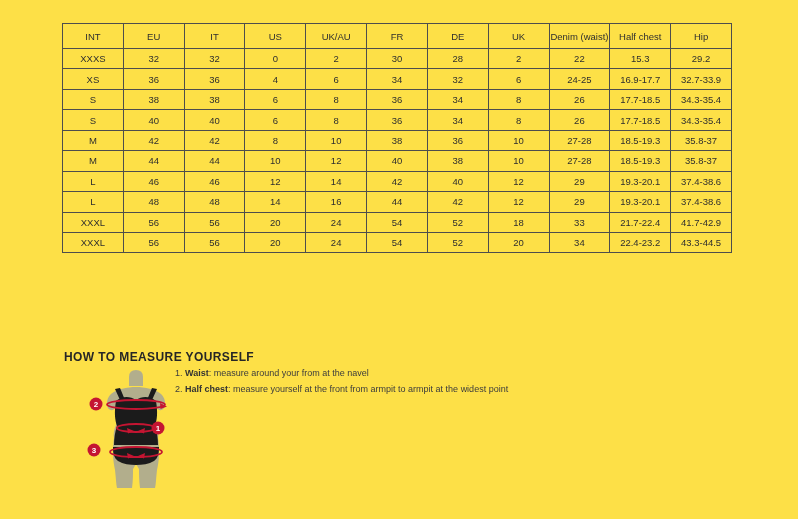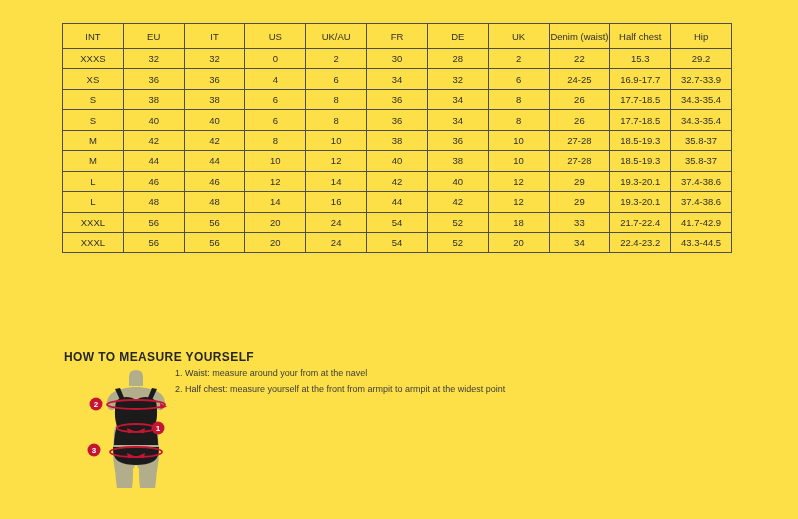--- a/index.html
+++ b/index.html
@@ -34,21 +34,21 @@
     font-size: 12px; font-weight: 700; letter-spacing: 0.4px;
     color: #262626;
   }
   .figure-wrap { position: absolute; left: 80px; top: 368px; width: 105px; height: 125px; }
   ol.measure-steps {
     position: absolute; left: 175px; top: 368px;
     list-style: none; margin: 0; padding: 0;
     font-size: 9px; color: #3c3c3c;
   }
   ol.measure-steps li { height: 15.5px; line-height: 11px; }
-  ol.measure-steps .step-label { font-weight: 400; color: #333333; }
+  ol.measure-steps .step-label { font-weight: 700; color: #333333; }
   .badge-num {
     font-family: "Liberation Sans", sans-serif;
     font-size: 8px; font-weight: 700;
   }
 </style>
 </head>
 <body>
 
 <div class="stage">
 

